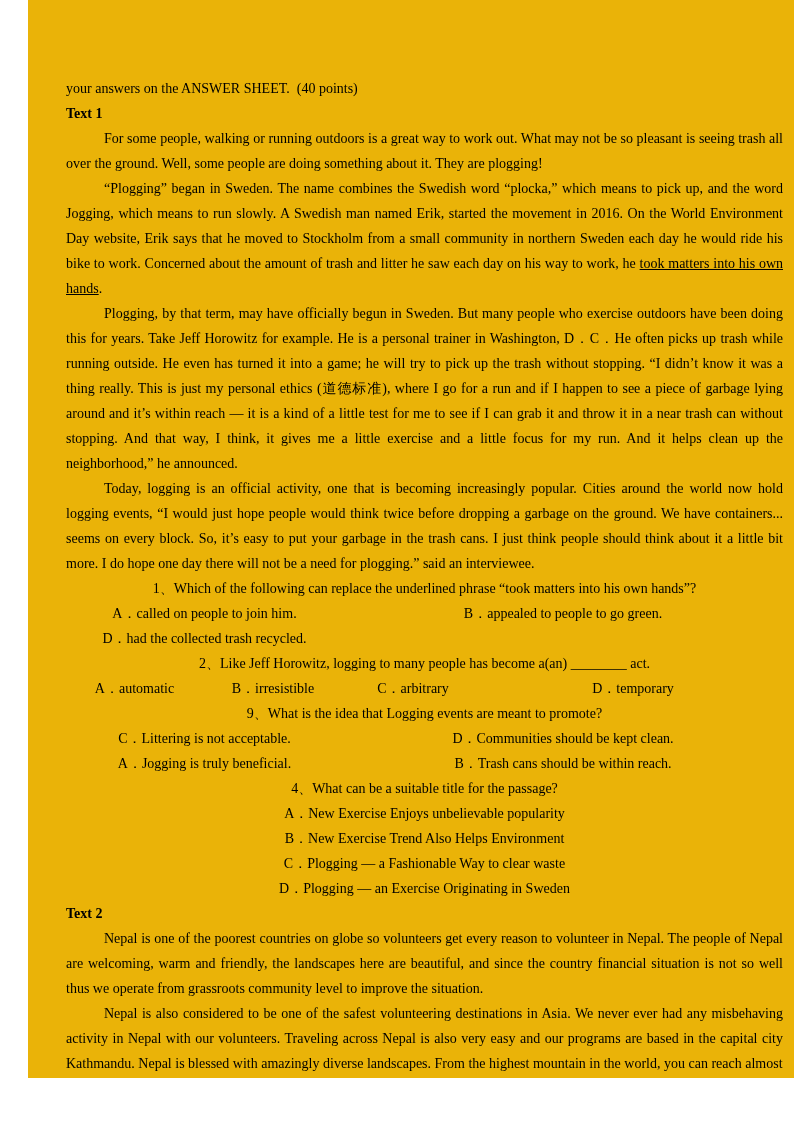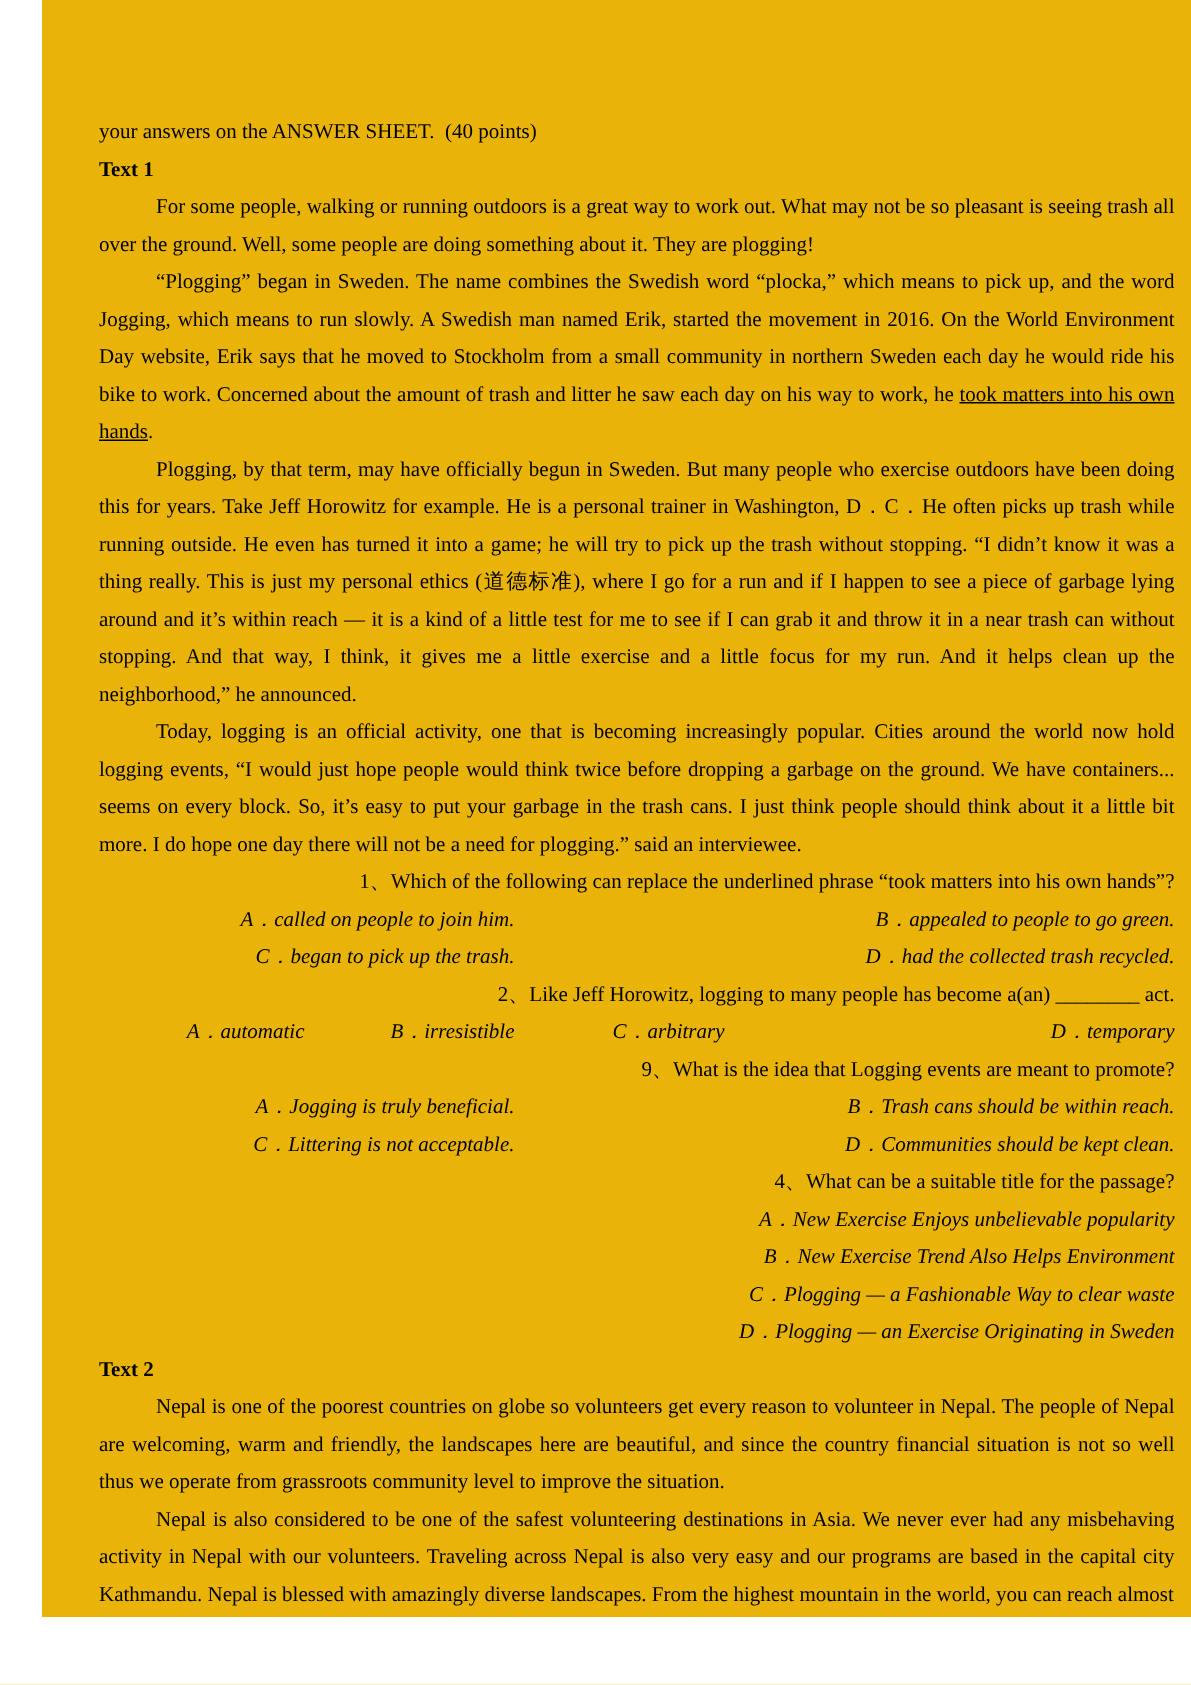--- a/index.html
+++ b/index.html
@@ -29,25 +29,25 @@
   }
   .section-title {
     text-align: left;
     font-weight: 700;
   }
   .para {
     text-align: justify;
     text-indent: 38px;
   }
   .u { text-decoration: underline; }
-  .qstem { text-align: right; }
+  .qstem { text-align: center; }
   .opt-row { display: grid; }
   .row-2 { grid-template-columns: 277px 1fr; }
   .row-4 { grid-template-columns: 137px 140px 140px 1fr; }
-  .opt { text-align: right; white-space: nowrap; font-style: italic; }
+  .opt { text-align: center; white-space: nowrap; }
 </style>
 </head>
 <body>
 
 <div class="page">
 
   <p class="line header-line">your answers on the ANSWER SHEET.  (40 points)</p>
 
   <div class="line section-title">Text 1</div>
 
@@ -61,44 +61,43 @@
 
   <div>
 
     <div>
       <p class="line qstem">1、Which of the following can replace the underlined phrase “took matters into his own hands”?</p>
       <div class="line opt-row row-2">
         <span class="opt">A．called on people to join him.</span>
         <span class="opt">B．appealed to people to go green.</span>
       </div>
       <div class="line opt-row row-2">
-        <span class="opt">C．began to pick up the trash.</span>
         <span class="opt">D．had the collected trash recycled.</span>
       </div>
     </div>
 
     <div>
       <p class="line qstem">2、Like Jeff Horowitz, logging to many people has become a(an) ________ act.</p>
       <div class="line opt-row row-4">
         <span class="opt">A．automatic</span>
         <span class="opt">B．irresistible</span>
         <span class="opt">C．arbitrary</span>
         <span class="opt">D．temporary</span>
       </div>
     </div>
 
     <div>
       <p class="line qstem">9、What is the idea that Logging events are meant to promote?</p>
       <div class="line opt-row row-2">
+        <span class="opt">C．Littering is not acceptable.</span>
+        <span class="opt">D．Communities should be kept clean.</span>
+      </div>
+      <div class="line opt-row row-2">
         <span class="opt">A．Jogging is truly beneficial.</span>
         <span class="opt">B．Trash cans should be within reach.</span>
-      </div>
-      <div class="line opt-row row-2">
-        <span class="opt">C．Littering is not acceptable.</span>
-        <span class="opt">D．Communities should be kept clean.</span>
       </div>
     </div>
 
     <div>
       <p class="line qstem">4、What can be a suitable title for the passage?</p>
       <p class="line opt">A．New Exercise Enjoys unbelievable popularity</p>
       <p class="line opt">B．New Exercise Trend Also Helps Environment</p>
       <p class="line opt">C．Plogging — a Fashionable Way to clear waste</p>
       <p class="line opt">D．Plogging — an Exercise Originating in Sweden</p>
     </div>

